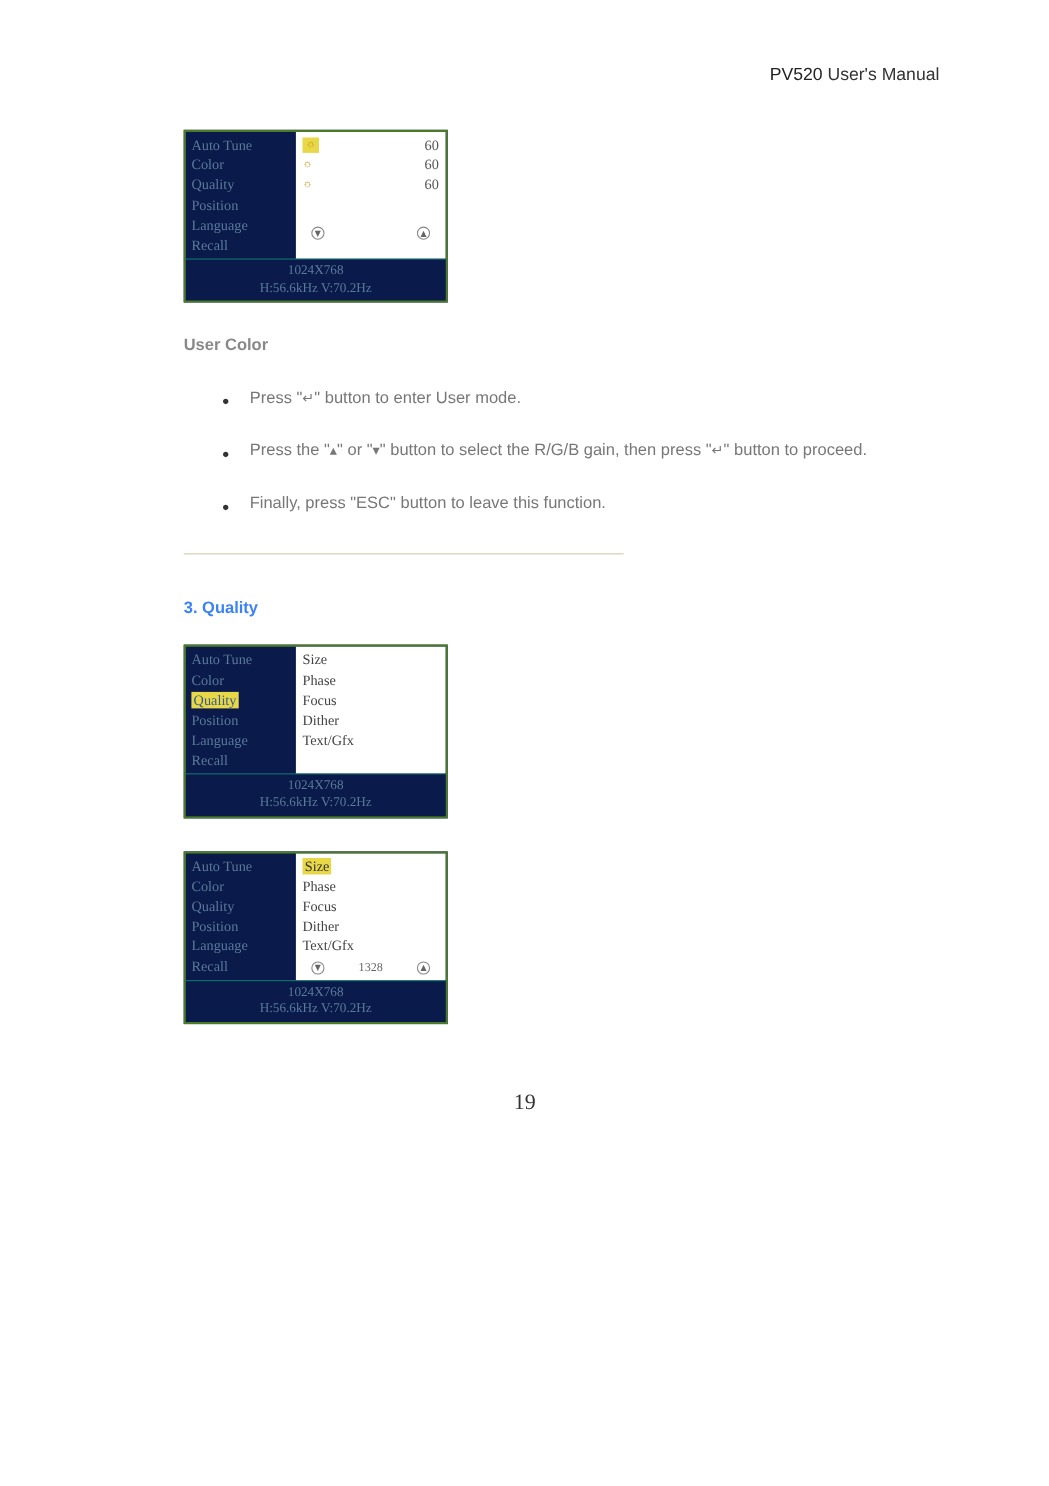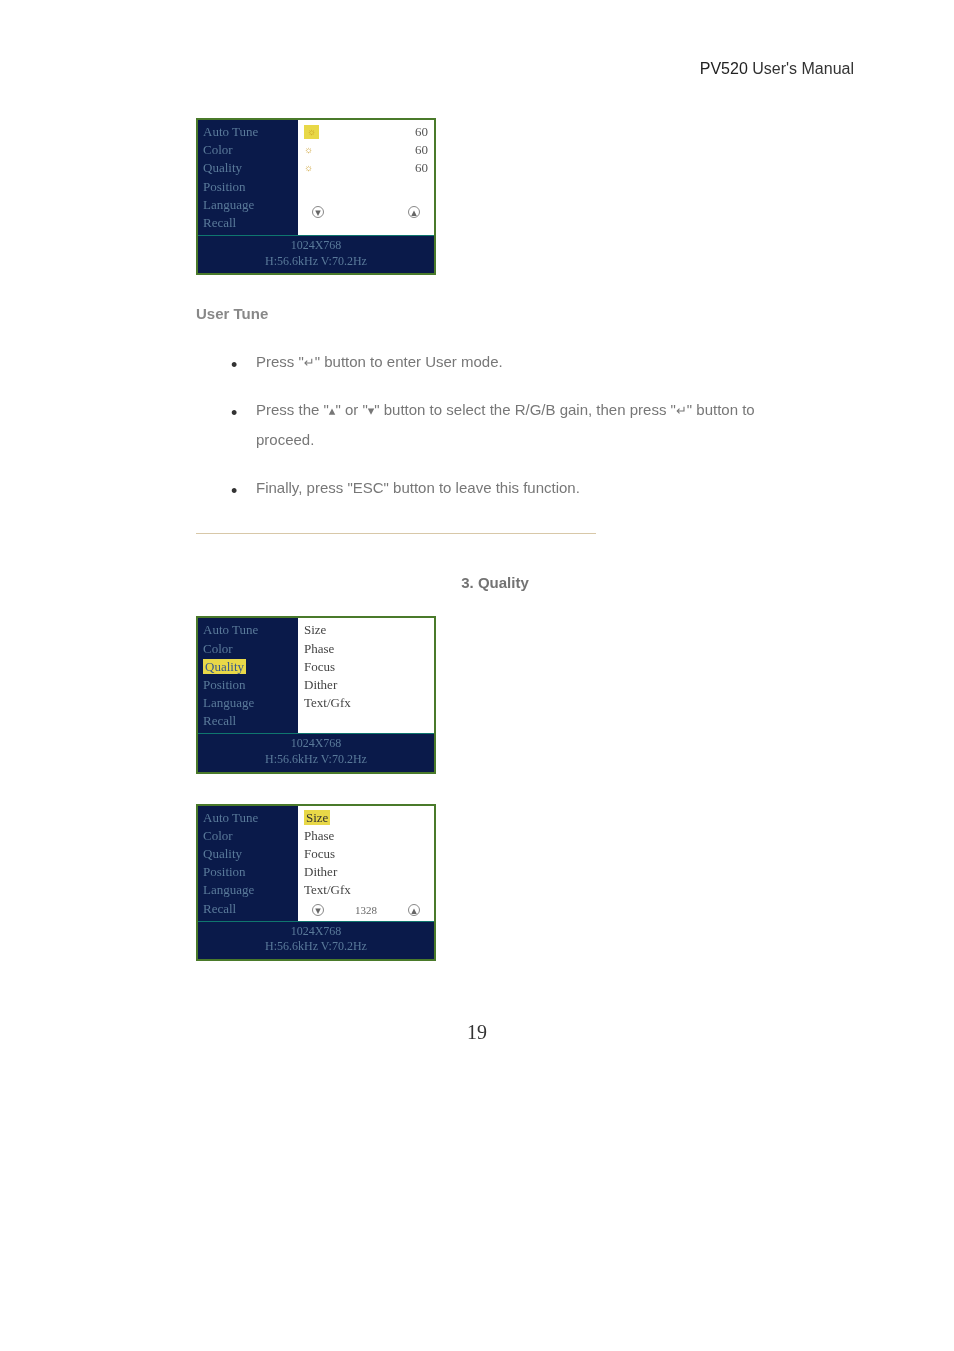--- a/index.html
+++ b/index.html
@@ -13,21 +13,21 @@
     .header-right {
       text-align: right;
       font-size: 16px;
       color: #333;
       margin-bottom: 40px;
     }
     .header-right .model {
       color: #222;
     }
     .content-block {
-      margin-left: 96px;
+      margin-left: 67px;
       margin-right: 60px;
     }
     .osd-menu {
       width: 240px;
       border: 2px solid #4a7a2a;
       background: #0a1a4a;
       font-family: 'Times New Roman', serif;
       font-size: 13px;
       margin-bottom: 30px;
     }
@@ -136,24 +136,23 @@
       vertical-align: middle;
     }
     hr.divider {
       border: none;
       border-top: 1px solid #d8c8a8;
       margin: 30px 0 40px;
       width: 400px;
     }
     .section-heading {
       font-size: 15px;
-      color: #737373;
+      color: #3b82f6;
       font-weight: bold;
       margin-bottom: 25px;
-      text-align: center;
     }
     .page-number {
       text-align: center;
       font-size: 20px;
       color: #333;
       margin-top: 60px;
       font-family: 'Times New Roman', serif;
     }
     .circle-icon {
       display: inline-block;
@@ -208,21 +207,21 @@
         </div>
       </div>
     </div>
     <div class="osd-footer">
       <div>1024X768</div>
       <div>H:56.6kHz V:70.2Hz</div>
     </div>
   </div>
 
 
-  <p class="subheading">User Tune</p>
+  <p class="subheading">User Color</p>
 
   <ul>
     <li>
       <span>Press "</span><span class="inline-icon">↵</span><span>" button to enter User mode.</span>
     </li>
     <li>
       <span>Press the "</span><span class="inline-icon">▴</span><span>" or "</span><span class="inline-icon">▾</span><span>" button to select the R/G/B gain, then press "</span><span class="inline-icon">↵</span><span>" button to proceed.</span>
     </li>
     <li>Finally, press "ESC" button to leave this function.</li>
   </ul>

